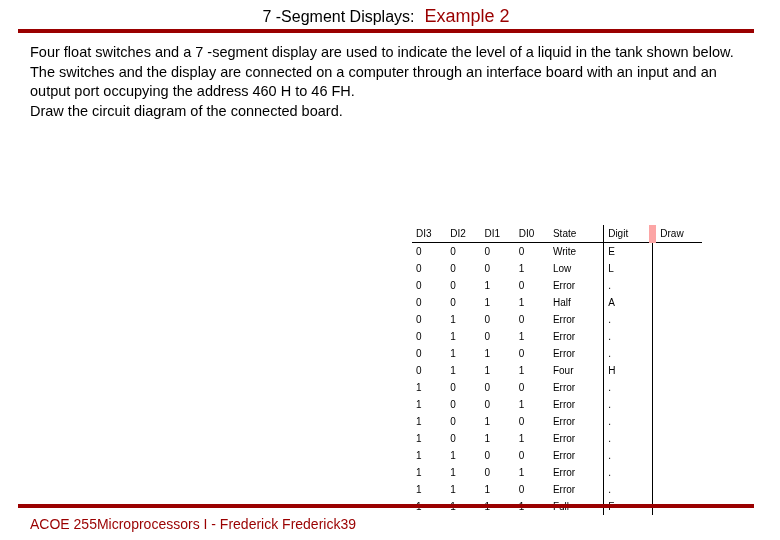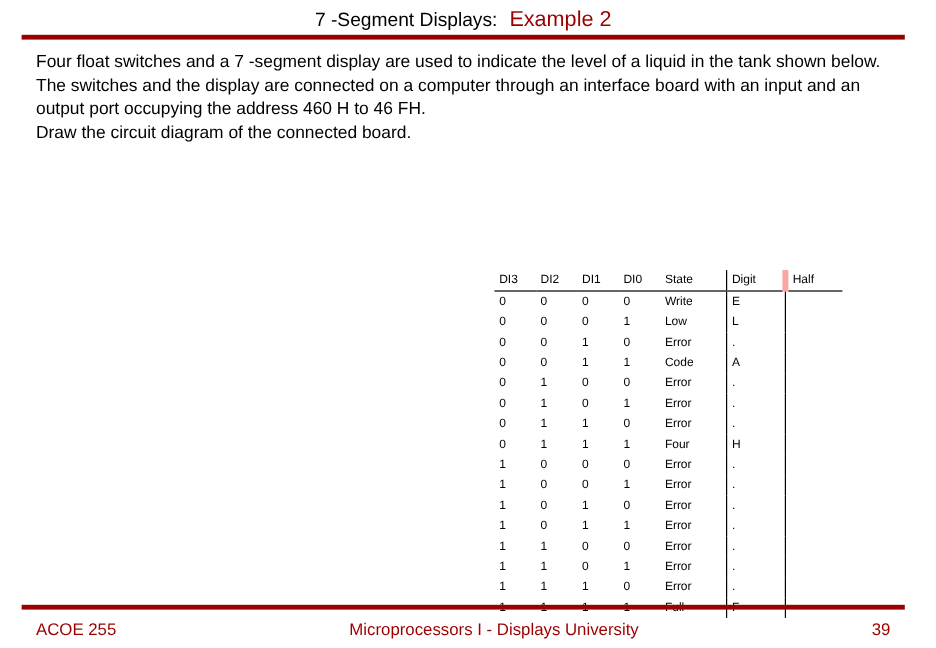--- a/index.html
+++ b/index.html
@@ -10,23 +10,23 @@
   .body-text{padding:10px 18px 0 30px;font-size:14.5px;line-height:1.35}
   .tbl-wrap{position:absolute;right:70px;top:225px;width:290px}
   table{border-collapse:collapse;width:100%;font-size:10px;color:#000}
   th,td{text-align:left;padding:1px 4px;height:15px;vertical-align:middle}
   th{font-weight:400;border-bottom:1px solid #000}
   th:first-child,td:first-child{border-left:none}
   .col-mid{width:28px}
   .col-state{width:50px}
   .col-digit{width:40px;border-left:1px solid #000;border-right:1px solid #000}
   .col-code{width:40px}
-  th.col-digit{border-left:1px solid #000;border-right:5px solid #fca5a5}
+  th.col-digit{border-left:1px solid #000;border-right:7px solid #fca5a5}
   .footer-bar{position:absolute;left:18px;right:18px;bottom:32px;height:4px;background:#9a0000}
-  .footer{position:absolute;left:30px;right:30px;bottom:8px;display:flex;justify-content:space-between;font-size:14px;color:#9a0000}
+  .footer{position:absolute;left:30px;right:30px;bottom:8px;display:flex;font-size:14px;color:#9a0000}
 </style>
 </head>
 <body>
 <div class="page">
 
 <div class="title-row">
   <span>7 -Segment Displays:</span>
   <span class="title-sub">Example 2</span>
 </div>
 <div class="bar"></div>
@@ -39,21 +39,21 @@
 <div class="tbl-wrap">
   <table>
     <thead>
       <tr>
         <th class="col-mid">DI3</th>
         <th class="col-mid">DI2</th>
         <th class="col-mid">DI1</th>
         <th class="col-mid">DI0</th>
         <th class="col-state">State</th>
         <th class="col-digit">Digit</th>
-        <th class="col-code">Half</th>
+        <th class="col-code">Draw</th>
       </tr>
     </thead>
     <tbody id="tbody">
           <tr>
             <td class="col-mid">0</td>
             <td class="col-mid">0</td>
             <td class="col-mid">0</td>
             <td class="col-mid">0</td>
             <td class="col-state">Write</td>
             <td class="col-digit">E</td>
@@ -75,21 +75,21 @@
             <td class="col-mid">0</td>
             <td class="col-state">Error</td>
             <td class="col-digit">.</td>
             <td class="col-code"></td>
           </tr>
           <tr>
             <td class="col-mid">0</td>
             <td class="col-mid">0</td>
             <td class="col-mid">1</td>
             <td class="col-mid">1</td>
-            <td class="col-state">Code</td>
+            <td class="col-state">Half</td>
             <td class="col-digit">A</td>
             <td class="col-code"></td>
           </tr>
           <tr>
             <td class="col-mid">0</td>
             <td class="col-mid">1</td>
             <td class="col-mid">0</td>
             <td class="col-mid">0</td>
             <td class="col-state">Error</td>
             <td class="col-digit">.</td>
@@ -194,17 +194,17 @@
             <td class="col-digit">F</td>
             <td class="col-code"></td>
           </tr>
         </tbody>
   </table>
 </div>
 
 <div class="footer-bar"></div>
 <div class="footer">
   <span>ACOE 255</span>
-  <span>Microprocessors I - Displays University</span>
+  <span>Microprocessors I - Frederick Frederick</span>
   <span>39</span>
 </div>
 
 </div>
 
 </body></html>

